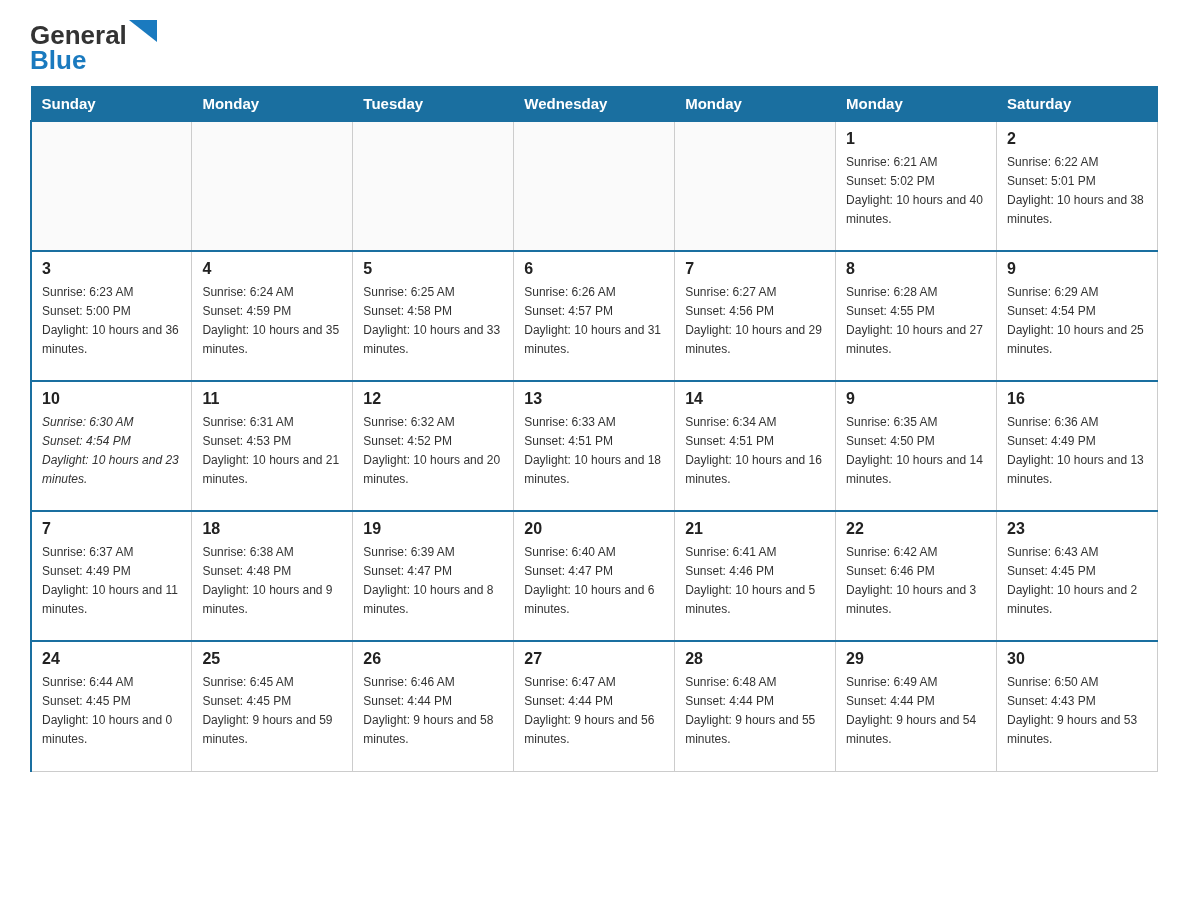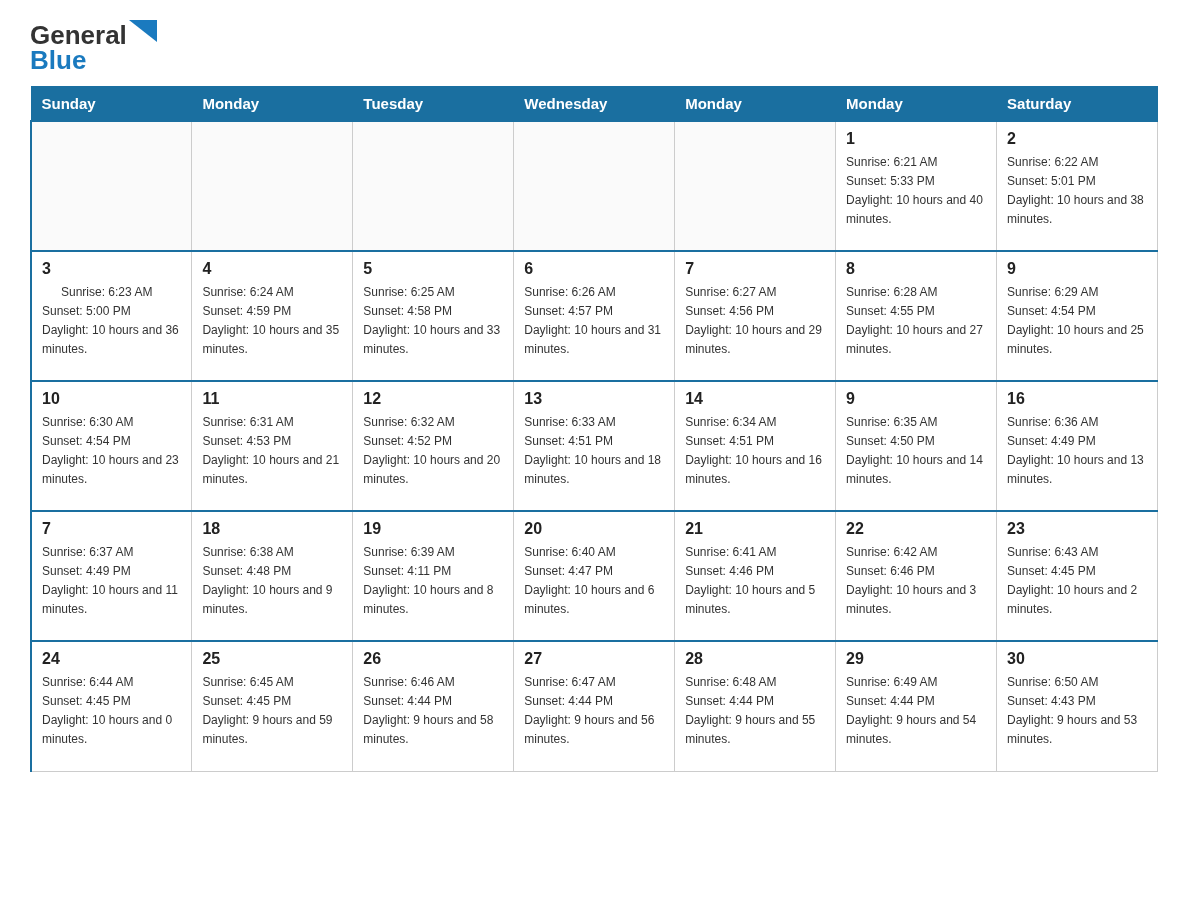--- a/index.html
+++ b/index.html
@@ -113,28 +113,28 @@
       </tr>
   </thead>
   <tbody id="calendar-body">
   <tr>
         <td class="empty-cell"></td>
         <td class="empty-cell"></td>
         <td class="empty-cell"></td>
         <td class="empty-cell"></td>
         <td class="empty-cell"></td>
         <td><span class="day-number">1</span><span class="day-info" style="white-space: pre-line;">Sunrise: 6:21 AM
-Sunset: 5:33 PM
+Sunset: 5:02 PM
 Daylight: 10 hours and 40 minutes.</span></td>
         <td><span class="day-number">2</span><span class="day-info" style="white-space: pre-line;">Sunrise: 6:22 AM
 Sunset: 5:01 PM
 Daylight: 10 hours and 38 minutes.</span></td>
       </tr>
       <tr>
-        <td><span class="day-number">3</span><span class="day-info" style="white-space: pre-line; margin-left: 19px;">Sunrise: 6:23 AM
+        <td><span class="day-number">3</span><span class="day-info" style="white-space: pre-line;">Sunrise: 6:23 AM
 Sunset: 5:00 PM
 Daylight: 10 hours and 36 minutes.</span></td>
         <td><span class="day-number">4</span><span class="day-info" style="white-space: pre-line;">Sunrise: 6:24 AM
 Sunset: 4:59 PM
 Daylight: 10 hours and 35 minutes.</span></td>
         <td><span class="day-number">5</span><span class="day-info" style="white-space: pre-line;">Sunrise: 6:25 AM
 Sunset: 4:58 PM
 Daylight: 10 hours and 33 minutes.</span></td>
         <td><span class="day-number">6</span><span class="day-info" style="white-space: pre-line;">Sunrise: 6:26 AM
 Sunset: 4:57 PM
@@ -143,21 +143,21 @@
 Sunset: 4:56 PM
 Daylight: 10 hours and 29 minutes.</span></td>
         <td><span class="day-number">8</span><span class="day-info" style="white-space: pre-line;">Sunrise: 6:28 AM
 Sunset: 4:55 PM
 Daylight: 10 hours and 27 minutes.</span></td>
         <td><span class="day-number">9</span><span class="day-info" style="white-space: pre-line;">Sunrise: 6:29 AM
 Sunset: 4:54 PM
 Daylight: 10 hours and 25 minutes.</span></td>
       </tr>
       <tr>
-        <td><span class="day-number">10</span><span class="day-info" style="white-space: pre-line;">Sunrise: 6:30 AM
+        <td><span class="day-number">10</span><span class="day-info" style="white-space: pre-line; font-style: italic;">Sunrise: 6:30 AM
 Sunset: 4:54 PM
 Daylight: 10 hours and 23 minutes.</span></td>
         <td><span class="day-number">11</span><span class="day-info" style="white-space: pre-line;">Sunrise: 6:31 AM
 Sunset: 4:53 PM
 Daylight: 10 hours and 21 minutes.</span></td>
         <td><span class="day-number">12</span><span class="day-info" style="white-space: pre-line;">Sunrise: 6:32 AM
 Sunset: 4:52 PM
 Daylight: 10 hours and 20 minutes.</span></td>
         <td><span class="day-number">13</span><span class="day-info" style="white-space: pre-line; text-align: center;">Sunrise: 6:33 AM
 Sunset: 4:51 PM
@@ -173,21 +173,21 @@
 Daylight: 10 hours and 13 minutes.</span></td>
       </tr>
       <tr>
         <td><span class="day-number">7</span><span class="day-info" style="white-space: pre-line; margin-top: 8px;">Sunrise: 6:37 AM
 Sunset: 4:49 PM
 Daylight: 10 hours and 11 minutes.</span></td>
         <td><span class="day-number">18</span><span class="day-info" style="white-space: pre-line;">Sunrise: 6:38 AM
 Sunset: 4:48 PM
 Daylight: 10 hours and 9 minutes.</span></td>
         <td><span class="day-number">19</span><span class="day-info" style="white-space: pre-line;">Sunrise: 6:39 AM
-Sunset: 4:11 PM
+Sunset: 4:47 PM
 Daylight: 10 hours and 8 minutes.</span></td>
         <td><span class="day-number">20</span><span class="day-info" style="white-space: pre-line;">Sunrise: 6:40 AM
 Sunset: 4:47 PM
 Daylight: 10 hours and 6 minutes.</span></td>
         <td><span class="day-number">21</span><span class="day-info" style="white-space: pre-line;">Sunrise: 6:41 AM
 Sunset: 4:46 PM
 Daylight: 10 hours and 5 minutes.</span></td>
         <td><span class="day-number">22</span><span class="day-info" style="white-space: pre-line;">Sunrise: 6:42 AM
 Sunset: 6:46 PM
 Daylight: 10 hours and 3 minutes.</span></td>

